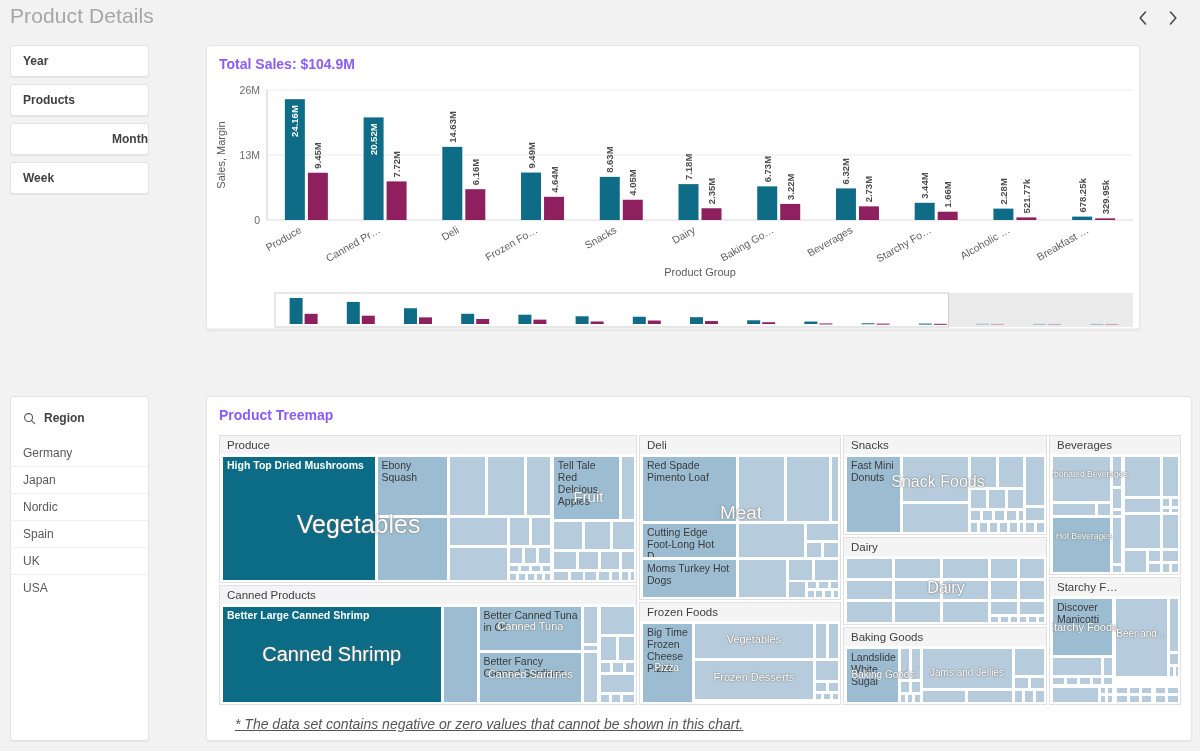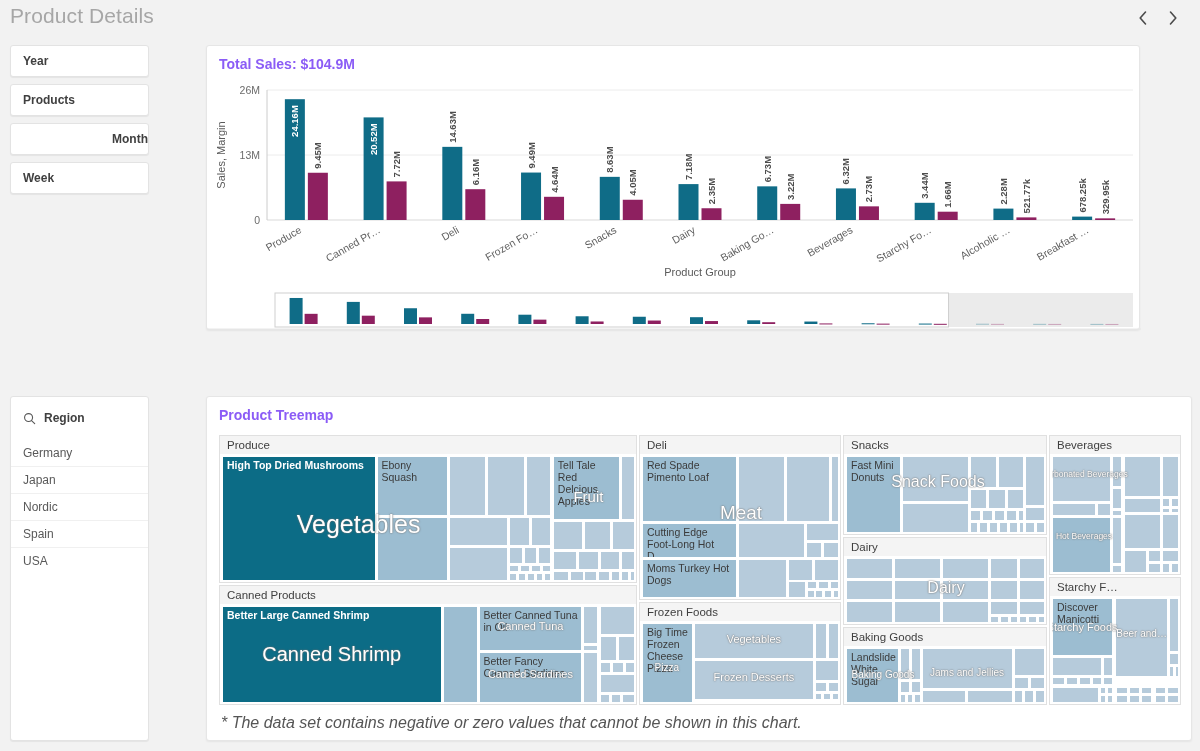--- a/index.html
+++ b/index.html
@@ -115,22 +115,22 @@
   .tm-leaf-label.onDark { color: #ffffff; font-weight: bold; }
   .tm-cat-label {
     position: absolute; left: 0; right: 0;
     text-align: center;
     color: #ffffff;
     text-shadow: 0 0 2px rgba(120,120,120,.95), 0 0 1px rgba(110,110,110,.9);
     pointer-events: none; white-space: nowrap;
     font-weight: 300;
   }
   #tm-footnote {
-    position: absolute; left: 14px; bottom: 8px;
-    font-size: 16px; font-style: italic; color: #555555;
+    position: absolute; left: 28px; bottom: 8px;
+    font-size: 14px; font-style: italic; color: #555555; text-decoration: underline;
   }
 </style>
 </head>
 <body>
 
 <div id="app-header">
   <div id="page-title">Product Details</div>
   <div class="nav-arrow" id="nav-prev">
     <svg width="10" height="16" viewBox="0 0 10 16">
       <path d="M7.5 2 L2.2 8 L7.5 14" fill="none" stroke="#4a4a4a" stroke-width="1.6" stroke-linecap="round" stroke-linejoin="round"></path>
@@ -171,20 +171,23 @@
         <span>Germany</span>
       </div>
       <div class="region-item">
         <span>Japan</span>
       </div>
       <div class="region-item">
         <span>Nordic</span>
       </div>
       <div class="region-item">
         <span>Spain</span>
+      </div>
+      <div class="region-item">
+        <span>UK</span>
       </div>
       <div class="region-item">
         <span>USA</span>
       </div>
     </div>
 </div>
 
 <div class="card" id="bar-card">
   <div class="card-title">Total Sales: $104.9M</div>
   <div id="bar-plot">

